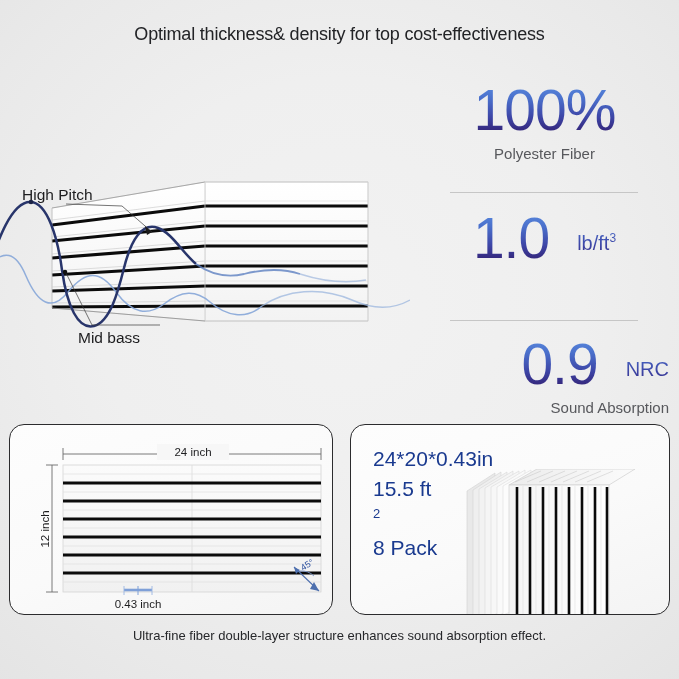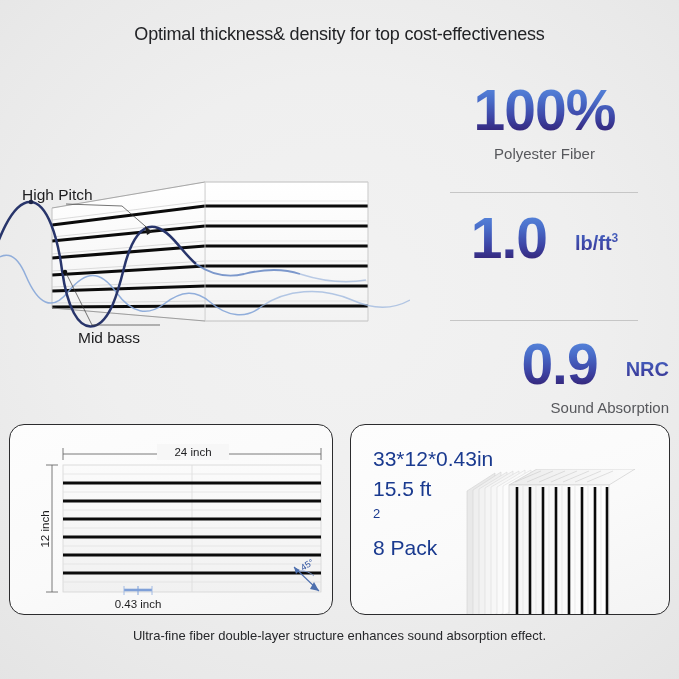--- a/index.html
+++ b/index.html
@@ -55,21 +55,21 @@
   }
   .stat {
     position: absolute;
     left: 0;
     width: 249px;
     text-align: center;
   }
   .stat-num {
     display: block;
     font-size: 57px;
-    font-weight: bold;
+    font-weight: normal;
     line-height: 1.0;
     letter-spacing: -1px;
     background: linear-gradient(180deg, #5B8DE0 0%, #4A6FCB 30%, #3D45A6 62%, #342579 88%, #2E1F6B 100%);
     -webkit-background-clip: text;
     background-clip: text;
     color: transparent;
     -webkit-text-fill-color: transparent;
     white-space: nowrap;
   }
   .stat-num .unit {
@@ -310,21 +310,21 @@
         <polygon points="272,142 278,145 274,149" fill="#4d6fae"></polygon>
         <path d="M278,146 A18,18 0 0 1 292,151" fill="none" stroke="#7b96cc" stroke-width="0.9"></path>
         <text class="angle-label" x="281" y="146" transform="rotate(-32 281 146)">45°</text>
       </g>
     </svg>
   </div>
 
   <div class="card" id="card-pack">
 
     <div class="card-pack-text">
-      <span>33*12*0.43in</span>
+      <span>24*20*0.43in</span>
       <span><span>15.5 ft</span><sup>2</sup></span>
       <span>8 Pack</span>
     </div>
 
     <svg width="200" height="155" viewBox="0 0 200 155" style="position:absolute; left:112px; top:44px;">
       <defs>
         <linearGradient id="stackTop" x1="0" y1="0" x2="1" y2="0">
           <stop offset="0%" stop-color="#ececec"></stop>
           <stop offset="100%" stop-color="#fbfbfb"></stop>
         </linearGradient>

